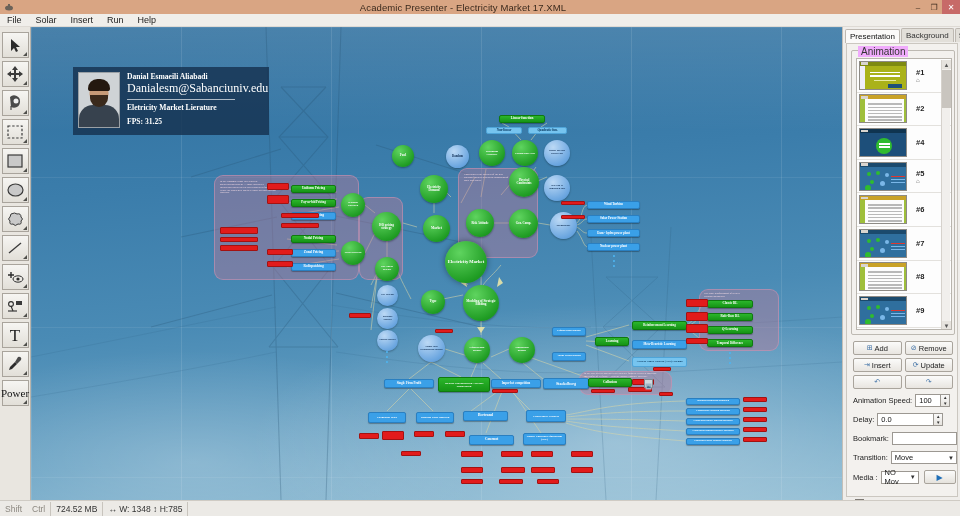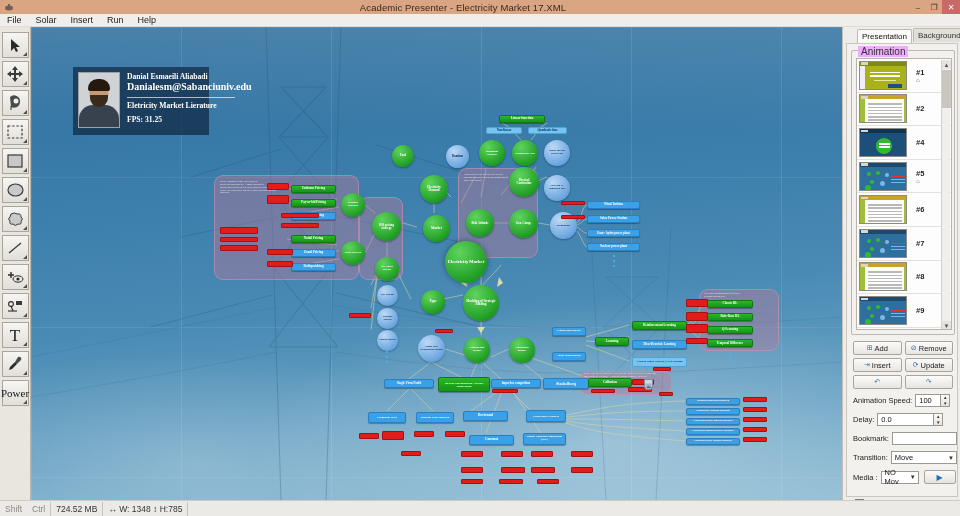--- a/index.html
+++ b/index.html
@@ -77,21 +77,21 @@
     background-image:
       linear-gradient(to right, rgba(255,255,255,0.10) 1px, transparent 1px),
       linear-gradient(to bottom, rgba(255,255,255,0.07) 1px, transparent 1px);
     background-size:150px 150px, 150px 150px;
     pointer-events:none;
   }
   .pylon { position:absolute; inset:0; pointer-events:none; opacity:.5; }
 
   
   .infocard {
-    position:absolute; left:42px; top:40px; width:136px; height:68px;
+    position:absolute; left:42px; top:40px; width:196px; height:68px;
     background:rgba(20,48,78,0.80);
     display:flex; padding:5px;
   }
   .infocard .photo {
     width:42px; height:56px; flex:0 0 42px; background:#cfd3d6;
     border:1px solid #9aa0a5; position:relative; overflow:hidden;
   }
   .infocard .photo .head {
     position:absolute; left:50%; top:9px; transform:translateX(-50%);
     width:19px; height:22px; border-radius:48% 48% 44% 44%; background:#c69a77;
@@ -103,21 +103,21 @@
   .infocard .photo .beard {
     position:absolute; left:50%; top:22px; transform:translateX(-50%);
     width:18px; height:12px; border-radius:0 0 9px 9px; background:#3a2a1c;
   }
   .infocard .photo .body {
     position:absolute; left:50%; bottom:0; transform:translateX(-50%);
     width:40px; height:22px; border-radius:14px 14px 0 0; background:#37424e;
   }
   .infocard .txt { padding-left:7px; color:#ffffff; font-family:"Liberation Serif", serif; }
   .infocard .nm { font-size:7.6px; font-weight:bold; line-height:1.25; }
-  .infocard .em { font-size:10px; font-weight:bold; line-height:1.25; }
+  .infocard .em { font-size:12px; font-weight:normal; line-height:1.25; }
   .infocard hr { border:0; border-top:1px solid rgba(255,255,255,.65); margin:3px 0 3px 0; width:108px; }
   .infocard .sub { font-size:7.6px; font-weight:bold; margin-bottom:5px; }
   .infocard .fps { font-size:7.6px; font-weight:bold; }
 
   
   .node { position:absolute; display:flex; align-items:center; justify-content:center;
           text-align:center; line-height:1.0; overflow:hidden; }
   .circ-g { border-radius:50%;
     background:radial-gradient(circle at 35% 28%, #5fd45f, #1f9c23 72%, #167a1a);
     color:#ffffff; font-weight:bold; font-family:"Liberation Serif", serif;
@@ -144,21 +144,21 @@
     font-family:"Liberation Serif", serif; }
   .dots { position:absolute; color:#4fb4ef; font-size:7px; line-height:5px;
     text-align:center; font-weight:bold; }
   svg.links { position:absolute; left:0; top:0; width:811px; height:473px; pointer-events:none; }
 
   
   .rpanel {
     position:absolute; left:842px; top:27px; width:118px; height:473px;
     background:#efedea; border-left:1px solid #c3bfb8;
   }
-  .tabs { display:flex; align-items:flex-end; height:15px; padding-left:14px; padding-top:2px; }
+  .tabs { display:flex; align-items:flex-end; height:15px; padding-left:2px; padding-top:2px; }
   .tab {
     font-size:8px; padding:2px 4px 2px 4px; background:#e2dfd9;
     border:1px solid #bdb8b1; border-bottom:none; margin-right:1px; color:#333;
     border-radius:2px 2px 0 0;
   }
   .tab.active { background:#fbfaf9; color:#111; position:relative; top:1px; }
   .tab.small { padding:2px 3px; }
   .panel-body {
     position:absolute; left:3px; top:16px; width:112px; height:454px;
     background:#f3f1ee; border:1px solid #cbc7c0;

